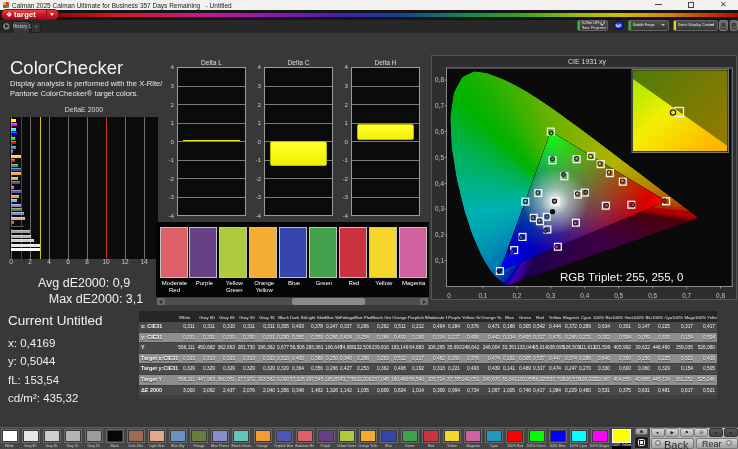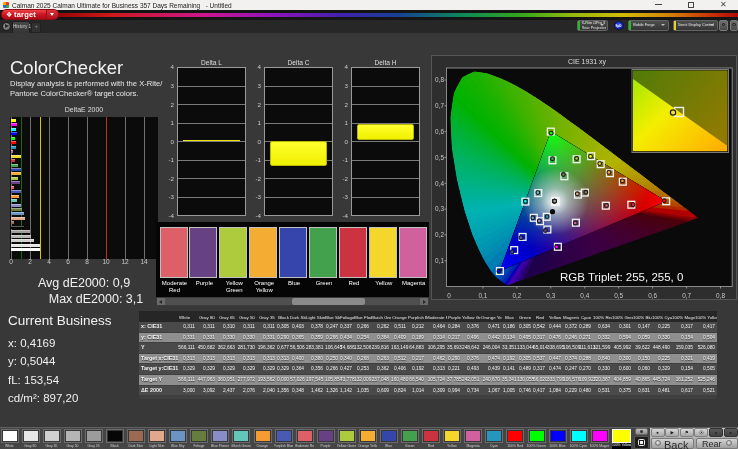--- a/index.html
+++ b/index.html
@@ -95,25 +95,25 @@
 <div class="abs" style="left:5.0px;top:258px;width:12px;text-align:center;font-size:6.5px;color:#cccccc">0</div>
 <div class="abs" style="left:24.0px;top:258px;width:12px;text-align:center;font-size:6.5px;color:#cccccc">2</div>
 <div class="abs" style="left:43.0px;top:258px;width:12px;text-align:center;font-size:6.5px;color:#cccccc">4</div>
 <div class="abs" style="left:62.0px;top:258px;width:12px;text-align:center;font-size:6.5px;color:#cccccc">6</div>
 <div class="abs" style="left:81.0px;top:258px;width:12px;text-align:center;font-size:6.5px;color:#cccccc">8</div>
 <div class="abs" style="left:100.0px;top:258px;width:12px;text-align:center;font-size:6.5px;color:#cccccc">10</div>
 <div class="abs" style="left:119.0px;top:258px;width:12px;text-align:center;font-size:6.5px;color:#cccccc">12</div>
 <div class="abs" style="left:138.0px;top:258px;width:12px;text-align:center;font-size:6.5px;color:#cccccc">14</div>
 <div class="abs" style="left:0px;top:275.5px;width:168px;text-align:center;font-size:12.5px;color:#f0f0f0">Avg dE2000: 0,9</div>
 <div class="abs" style="left:12px;top:292px;width:168px;text-align:center;font-size:12.5px;color:#f0f0f0">Max dE2000: 3,1</div>
-<div class="abs" style="left:8px;top:313px;font-size:13.5px;color:#f2f2f2">Current Business</div>
+<div class="abs" style="left:8px;top:313px;font-size:13.5px;color:#f2f2f2">Current Untitled</div>
 <div class="abs" style="left:8px;top:336.5px;font-size:11.5px;color:#f0f0f0">x: 0,4169</div>
 <div class="abs" style="left:8px;top:355px;font-size:11.5px;color:#f0f0f0">y: 0,5044</div>
 <div class="abs" style="left:8px;top:373.5px;font-size:11.5px;color:#f0f0f0">fL: 153,54</div>
-<div class="abs" style="left:8px;top:391.5px;font-size:11.5px;color:#f0f0f0">cd/m²: 897,20</div>
+<div class="abs" style="left:8px;top:391.5px;font-size:11.5px;color:#f0f0f0">cd/m²: 435,32</div>
 <div class="abs" style="left:155px;top:59px;width:113px;text-align:center;font-size:6.6px;color:#dddddd">Delta L</div>
 <div class="abs" style="left:177px;top:67px;width:69px;height:148.5px;background:#0b0b0b;border:1px solid #9a9a9a"></div>
 <div class="abs" style="left:163px;top:63.4px;width:11px;text-align:right;font-size:6.2px;color:#cccccc">4</div>
 <div class="abs" style="left:178px;top:85.6px;width:67px;height:1px;background:#7a7a7a"></div>
 <div class="abs" style="left:163px;top:82.0px;width:11px;text-align:right;font-size:6.2px;color:#cccccc">3</div>
 <div class="abs" style="left:178px;top:104.1px;width:67px;height:1px;background:#7a7a7a"></div>
 <div class="abs" style="left:163px;top:100.5px;width:11px;text-align:right;font-size:6.2px;color:#cccccc">2</div>
 <div class="abs" style="left:178px;top:122.7px;width:67px;height:1px;background:#7a7a7a"></div>
 <div class="abs" style="left:163px;top:119.1px;width:11px;text-align:right;font-size:6.2px;color:#cccccc">1</div>
 <div class="abs" style="left:178px;top:141.2px;width:67px;height:1px;background:#7a7a7a"></div>

